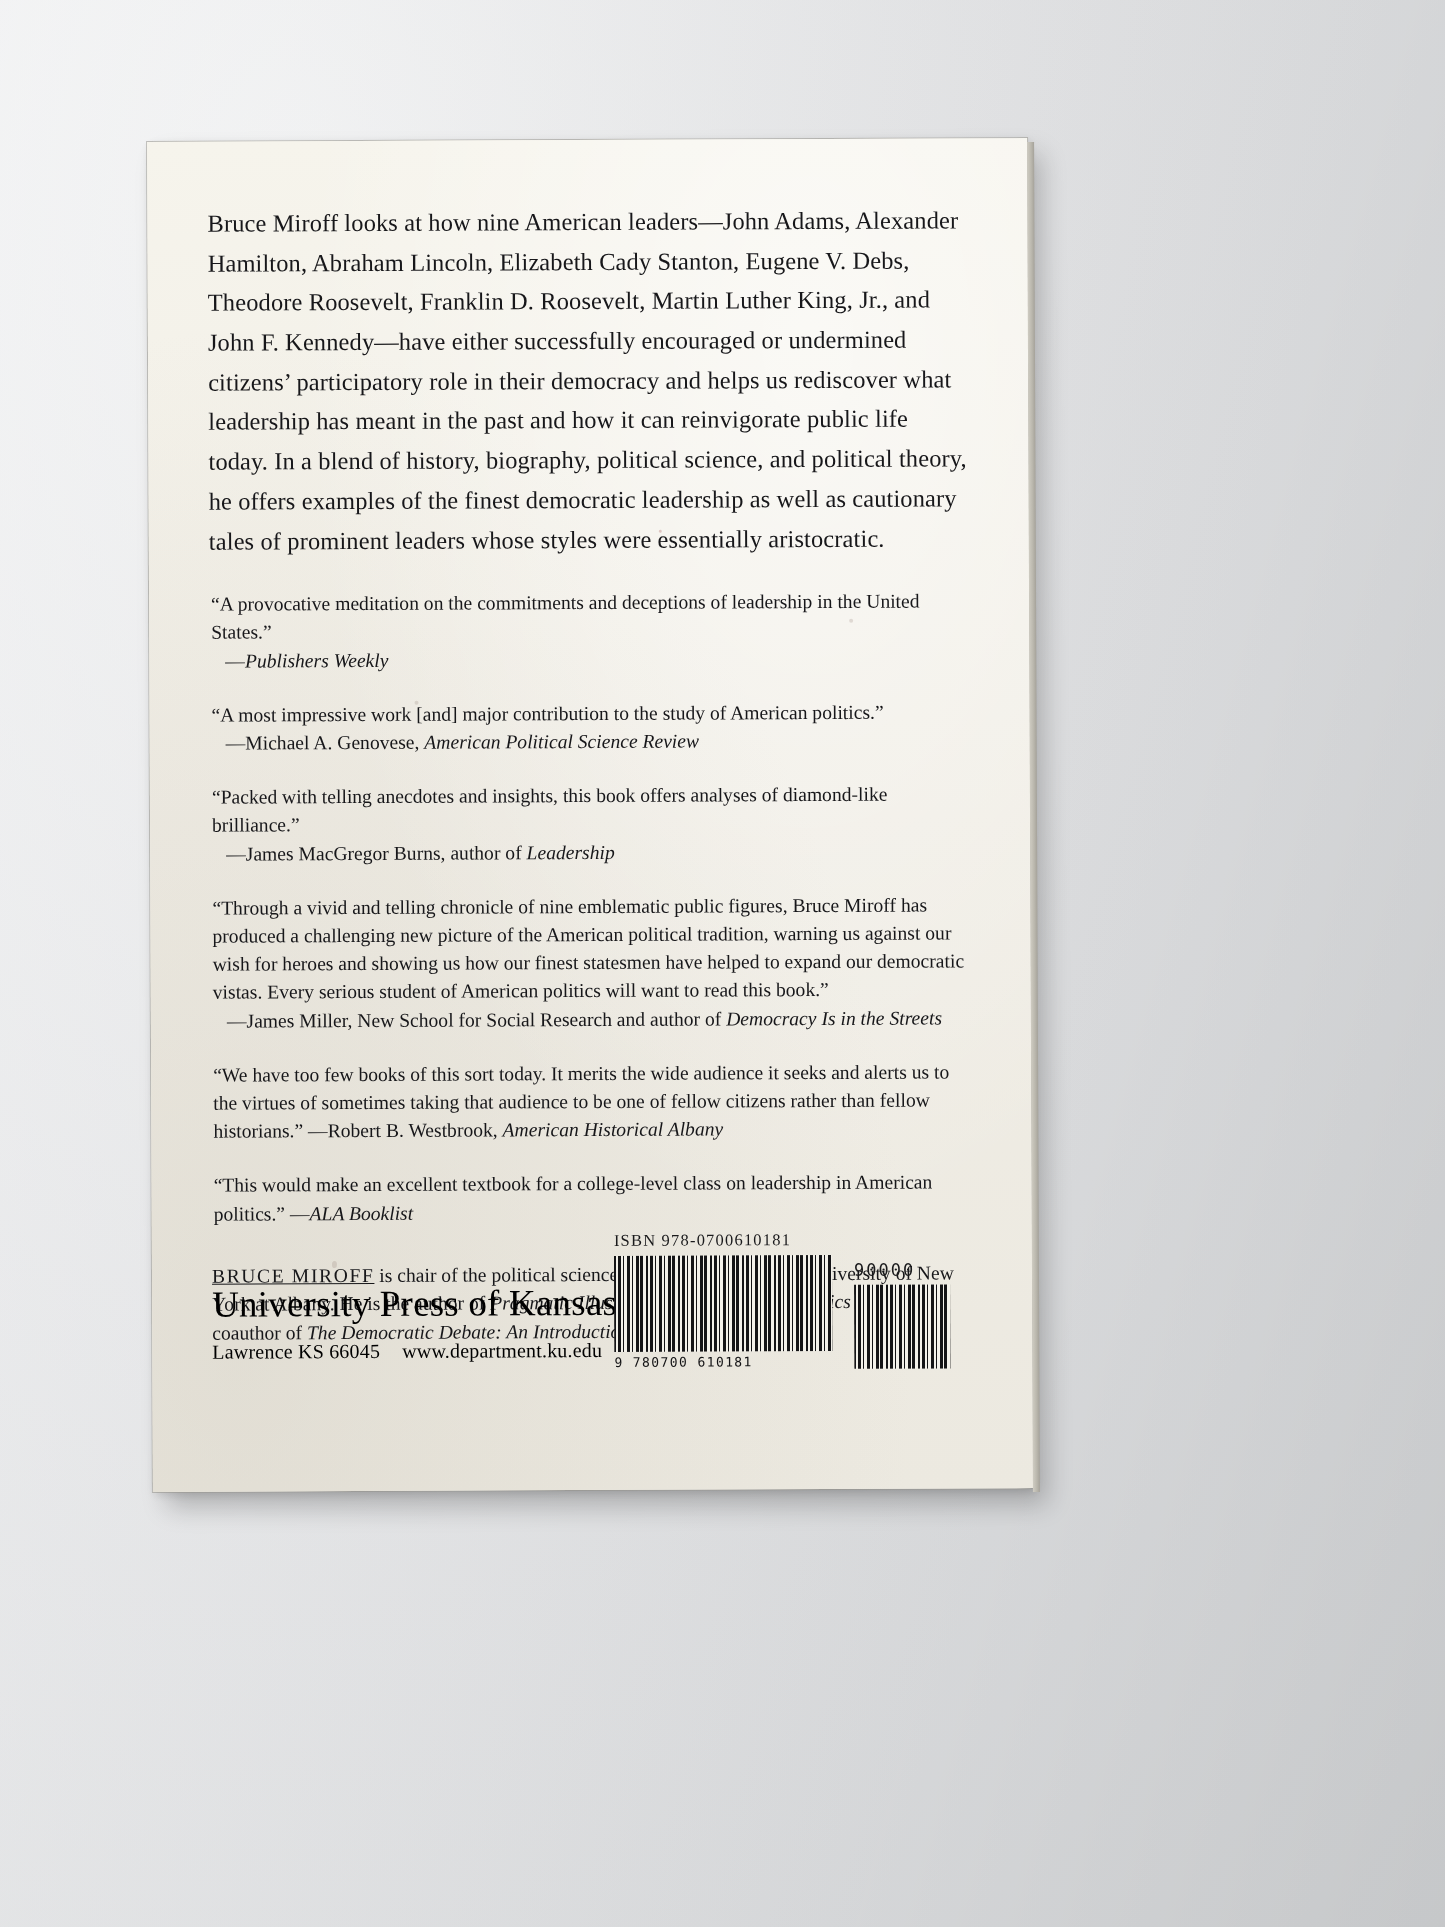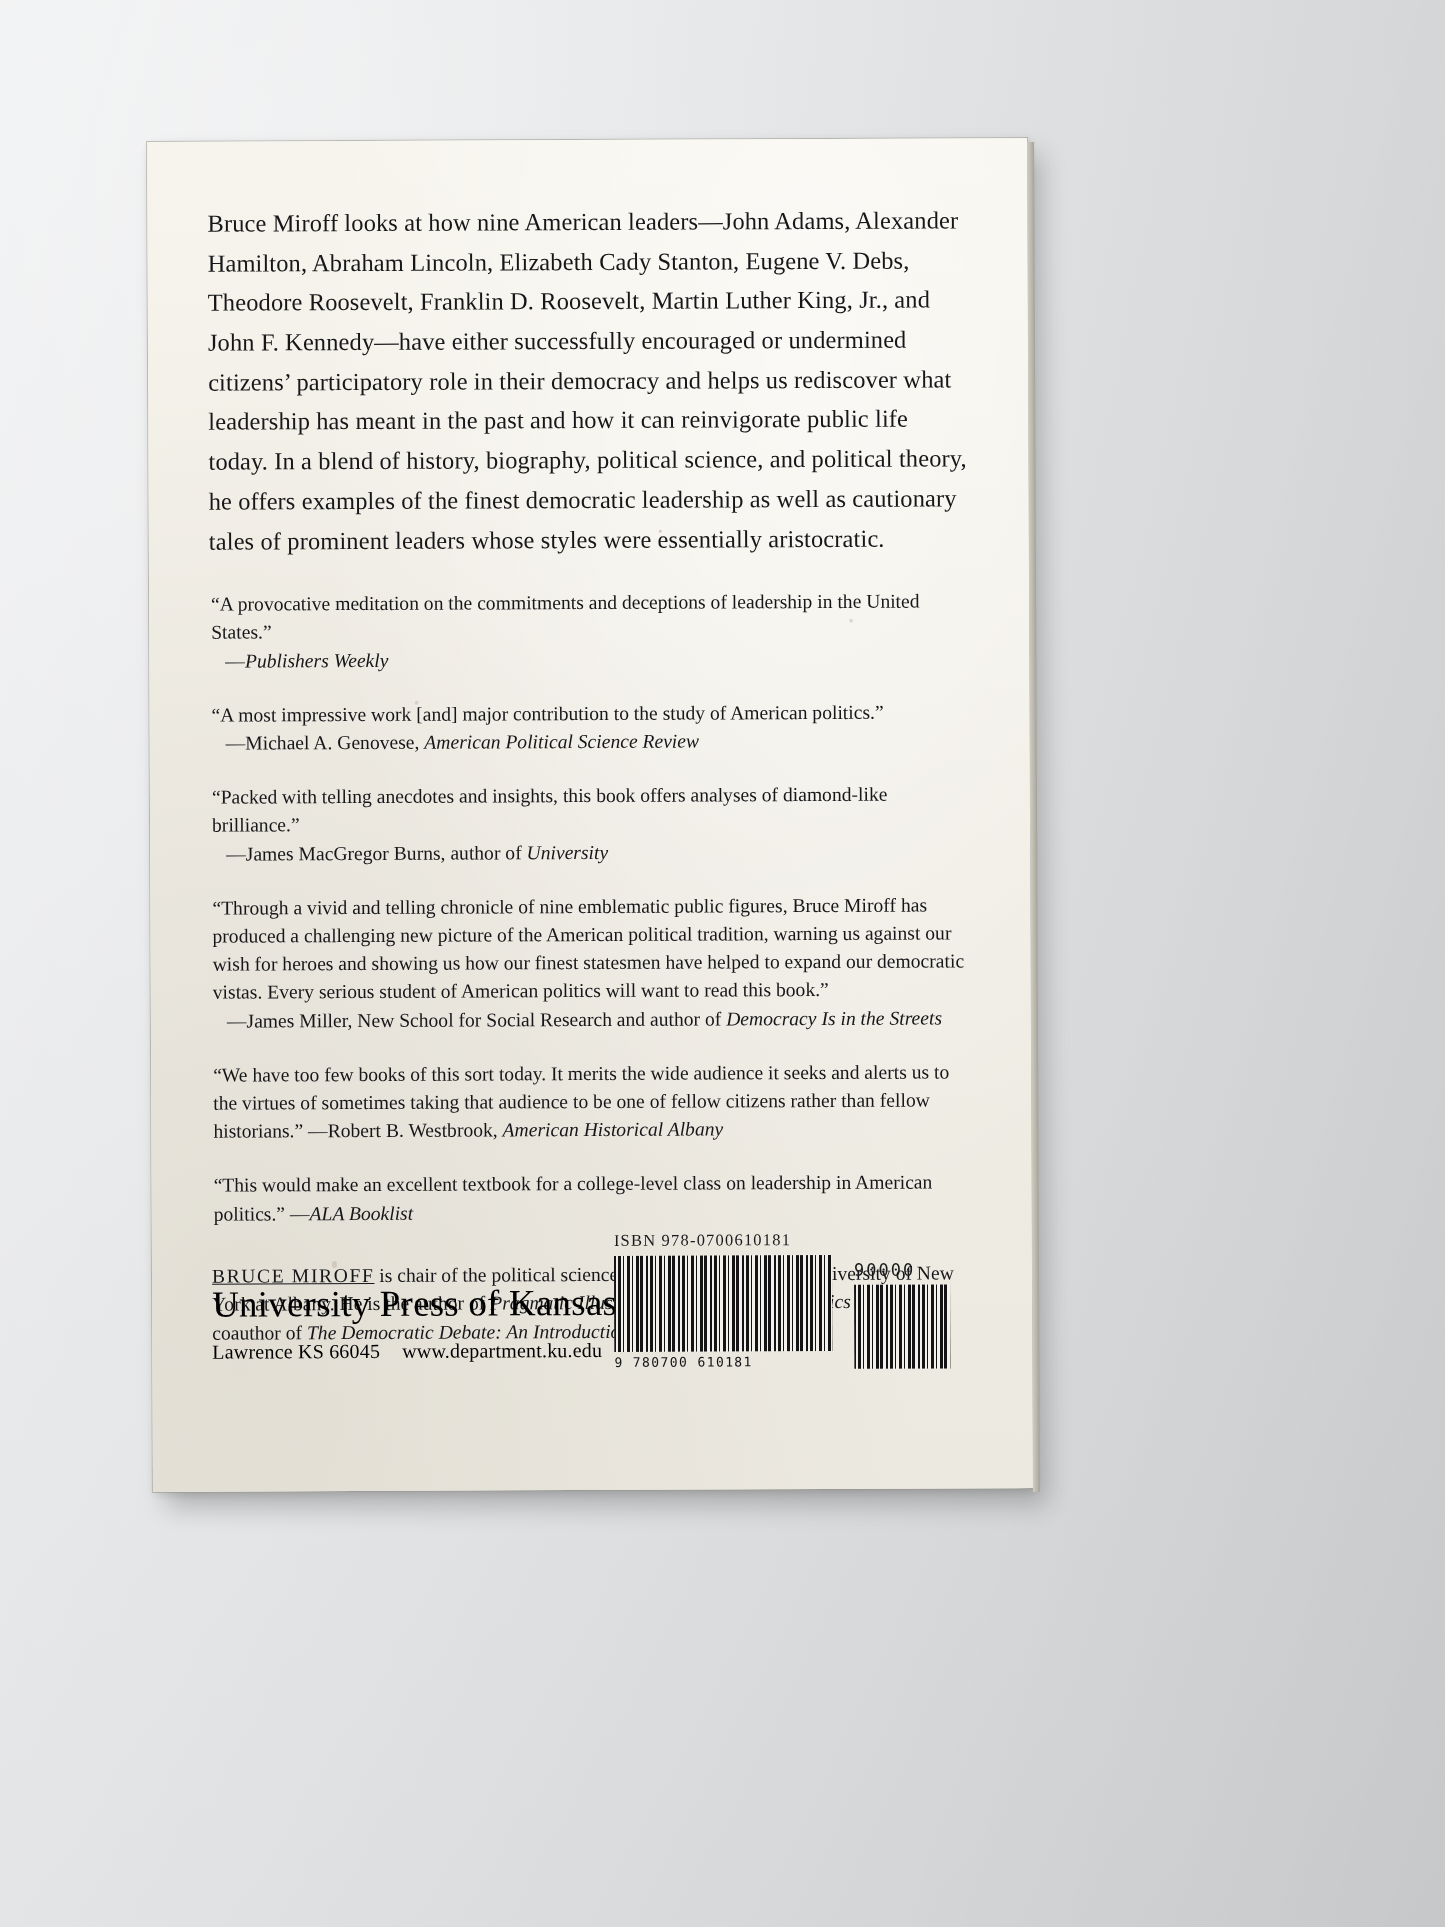--- a/index.html
+++ b/index.html
@@ -201,21 +201,21 @@
       <span class="attrib"><span>—</span><span class="ital">Publishers Weekly</span></span>
     </p>
 
     <p class="quote">
       <span>“A most impressive work [and] major contribution to the study of American politics.”</span>
       <span class="attrib"><span>—Michael A. Genovese, </span><span class="ital">American Political Science Review</span></span>
     </p>
 
     <p class="quote">
       <span>“Packed with telling anecdotes and insights, this book offers analyses of diamond-like brilliance.”</span>
-      <span class="attrib"><span>—James MacGregor Burns, author of </span><span class="ital">University</span></span>
+      <span class="attrib"><span>—James MacGregor Burns, author of </span><span class="ital">Leadership</span></span>
     </p>
 
     <p class="quote">
       <span>“Through a vivid and telling chronicle of nine emblematic public figures, Bruce Miroff has produced a challenging new picture of the American political tradition, warning us against our wish for heroes and showing us how our finest statesmen have helped to expand our democratic vistas. Every serious student of American politics will want to read this book.”</span>
       <span class="attrib"><span>—James Miller, New School for Social Research and author of </span><span class="ital">Democracy Is in the Streets</span></span>
     </p>
 
     <p class="quote">
       <span>“We have too few books of this sort today. It merits the wide audience it seeks and alerts us to the virtues of sometimes taking that audience to be one of fellow citizens rather than fellow historians.” </span><span class="inline-attrib"><span>—Robert B. Westbrook, </span><span class="ital">American Historical Albany</span></span>
     </p>

